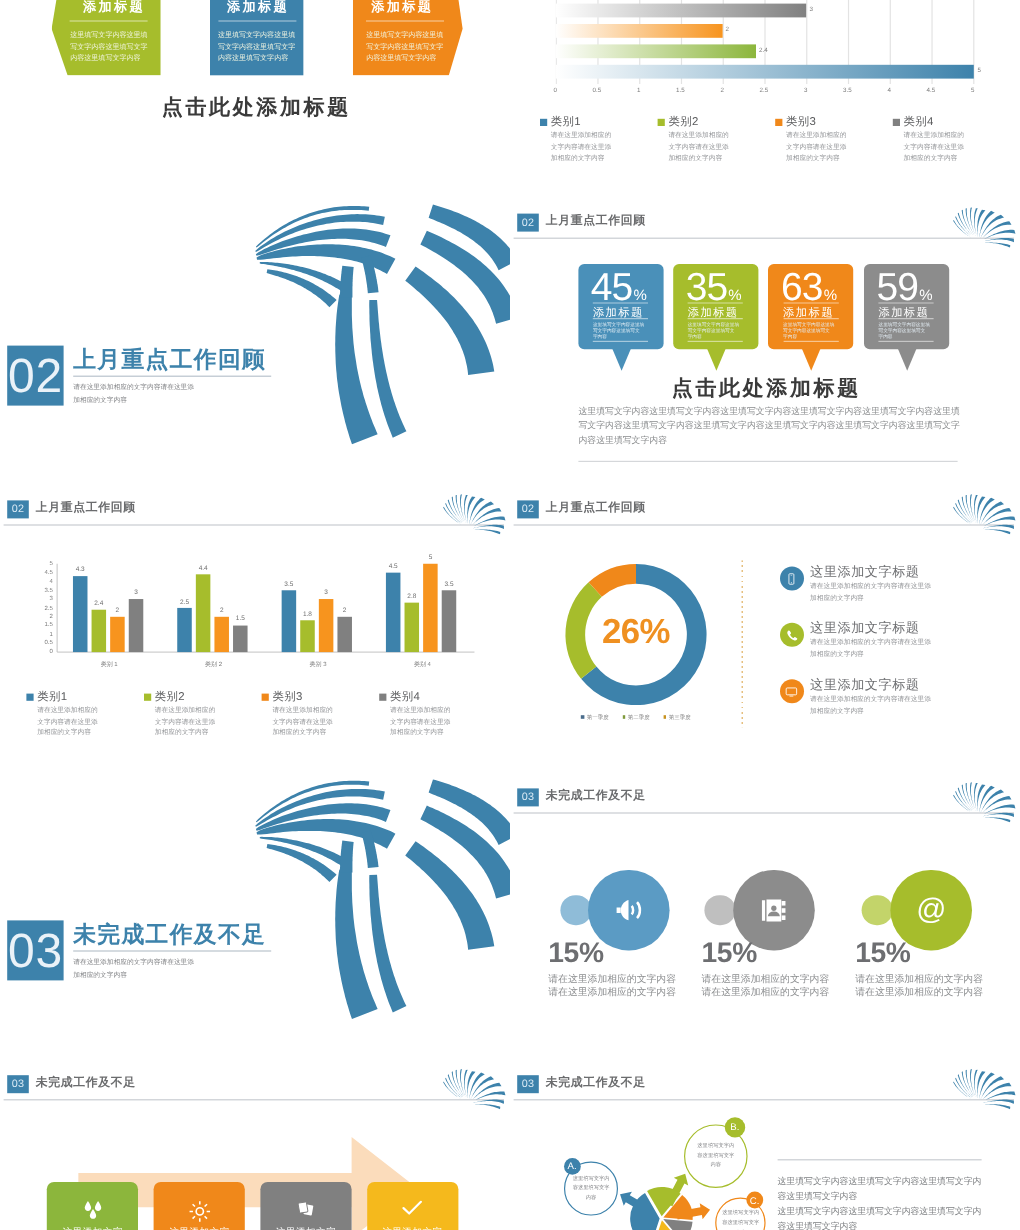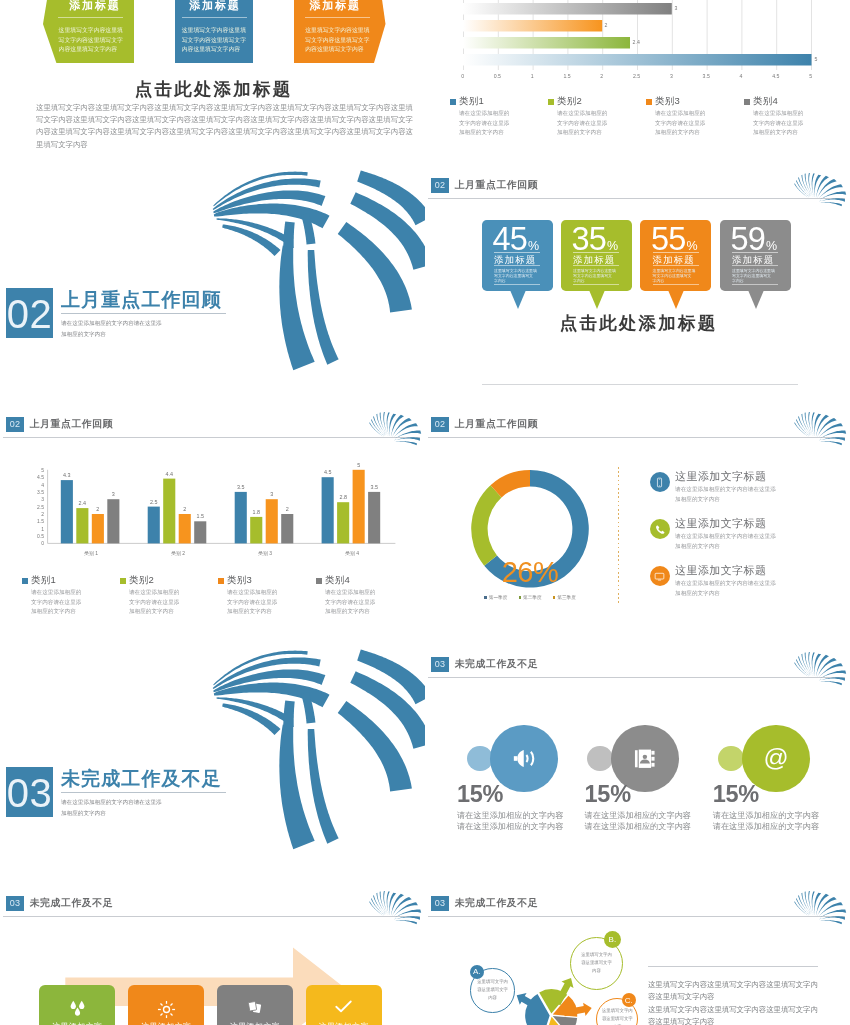--- a/index.html
+++ b/index.html
@@ -42,21 +42,21 @@
   .vb-xticks span{position:absolute;transform:translateX(-50%);white-space:nowrap;}
   .lgd-s5{left:22px;top:174px;width:390px;height:50px;}
   .lgd-s5 .lgd-col:nth-child(1){left:0;}
   .lgd-s5 .lgd-col:nth-child(2){left:98px;}
   .lgd-s5 .lgd-col:nth-child(3){left:196px;}
   .lgd-s5 .lgd-col:nth-child(4){left:294px;}
 
   
   .dn-svg{position:absolute;left:0;top:0;}
   .dn-ctr{position:absolute;left:0;width:210px;text-align:center;top:111px;
-          font-size:29px;line-height:33px;color:#ef9021;font-weight:400;letter-spacing:-0.5px;margin-top:45px;}
+          font-size:29px;line-height:33px;color:#ef9021;font-weight:700;letter-spacing:-0.5px;}
   .dn-lgd{position:absolute;left:0;width:210px;text-align:center;top:195px;font-size:4.6px;color:#808080;}
   .dn-lgd span{margin:0 5px;white-space:nowrap;}
   .dn-lgd i{display:inline-block;width:2.6px;height:2.6px;margin-right:2px;vertical-align:middle;}
   .dn-lgd b{font-weight:normal;}
   .dn-div{position:absolute;left:193.4px;top:67px;width:1px;height:139px;
           background:repeating-linear-gradient(to bottom,#e0b060 0 1.6px,transparent 1.6px 4.2px);}
   .s6-item{position:absolute;left:224.6px;width:190px;}
   .s6-ic{position:absolute;left:0;top:3px;width:20px;height:20px;border-radius:50%;
          display:flex;align-items:center;justify-content:center;}
   .s6-t{position:absolute;left:25.5px;top:0;font-size:11px;color:#6d6e71;letter-spacing:.4px;}
@@ -222,24 +222,20 @@
     <div class="chev chev-c">
       <div class="chev-shape sh-right" style="background:#f0881a"></div>
       <div class="chev-t">添加标题</div>
       <div class="chev-ln"></div>
       <div class="chev-b">这里填写文字内容这里填
 写文字内容这里填写文字
 内容这里填写文字内容</div>
     </div>
   </div>
   <div class="s1-title big-title">点击此处添加标题</div>
-  <div class="s1-body body-copy">这里填写文字内容这里填写文字内容这里填写文字内容这里填写文字内容这里填写文字内容这里填写文字内容这里填
-写文字内容这里填写文字内容这里填写文字内容这里填写文字内容这里填写文字内容这里填写文字内容这里填写文字
-内容这里填写文字内容这里填写文字内容这里填写文字内容这里填写文字内容这里填写文字内容这里填写文字内容这
-里填写文字内容</div>
 </div>
 
 <div class="slide s-r1 s-c2">
   <div class="hb-plot">
     <svg width="390" height="85" viewBox="0 0 390 85">
       <defs>
         <linearGradient id="gGray" x1="0" x2="1">
               <stop offset="0" stop-color="#ffffff"></stop>
               <stop offset="1" stop-color="#808080"></stop>
             </linearGradient>
@@ -368,21 +364,21 @@
         <div class="co-ttl">添加标题</div>
         <div class="co-txt">这里填写文字内容这里填
 写文字内容这里填写文
 字内容</div>
       </div>
       <div class="co-rule"></div>
       <div class="co-tail" style="border-top-color:#a6bd2c"></div>
     </div>
     <div class="co" style="left:158.5px">
       <div class="co-box" style="background:#f0881a">
-        <div class="co-pct"><span>55</span><i>%</i></div>
+        <div class="co-pct"><span>63</span><i>%</i></div>
         <div class="co-ttl">添加标题</div>
         <div class="co-txt">这里填写文字内容这里填
 写文字内容这里填写文
 字内容</div>
       </div>
       <div class="co-rule"></div>
       <div class="co-tail" style="border-top-color:#f0881a"></div>
     </div>
     <div class="co" style="left:238px">
       <div class="co-box" style="background:#8c8c8c">
@@ -390,20 +386,23 @@
         <div class="co-ttl">添加标题</div>
         <div class="co-txt">这里填写文字内容这里填
 写文字内容这里填写文
 字内容</div>
       </div>
       <div class="co-rule"></div>
       <div class="co-tail" style="border-top-color:#8c8c8c"></div>
     </div>
   </div>
   <div class="s4-title big-title">点击此处添加标题</div>
+  <div class="s4-body body-copy">这里填写文字内容这里填写文字内容这里填写文字内容这里填写文字内容这里填写文字内容这里填
+写文字内容这里填写文字内容这里填写文字内容这里填写文字内容这里填写文字内容这里填写文字
+内容这里填写文字内容</div>
   <div class="s4-rule"></div>
 </div>
 
 <div class="slide s-r3 s-c1">
   <div class="hdr">
     <div class="num">02</div>
     <div class="ttl">上月重点工作回顾</div>
     <div class="rule"></div>
   </div>
   <div class="fan"><svg width="425" height="239" viewBox="0 0 425 239">

